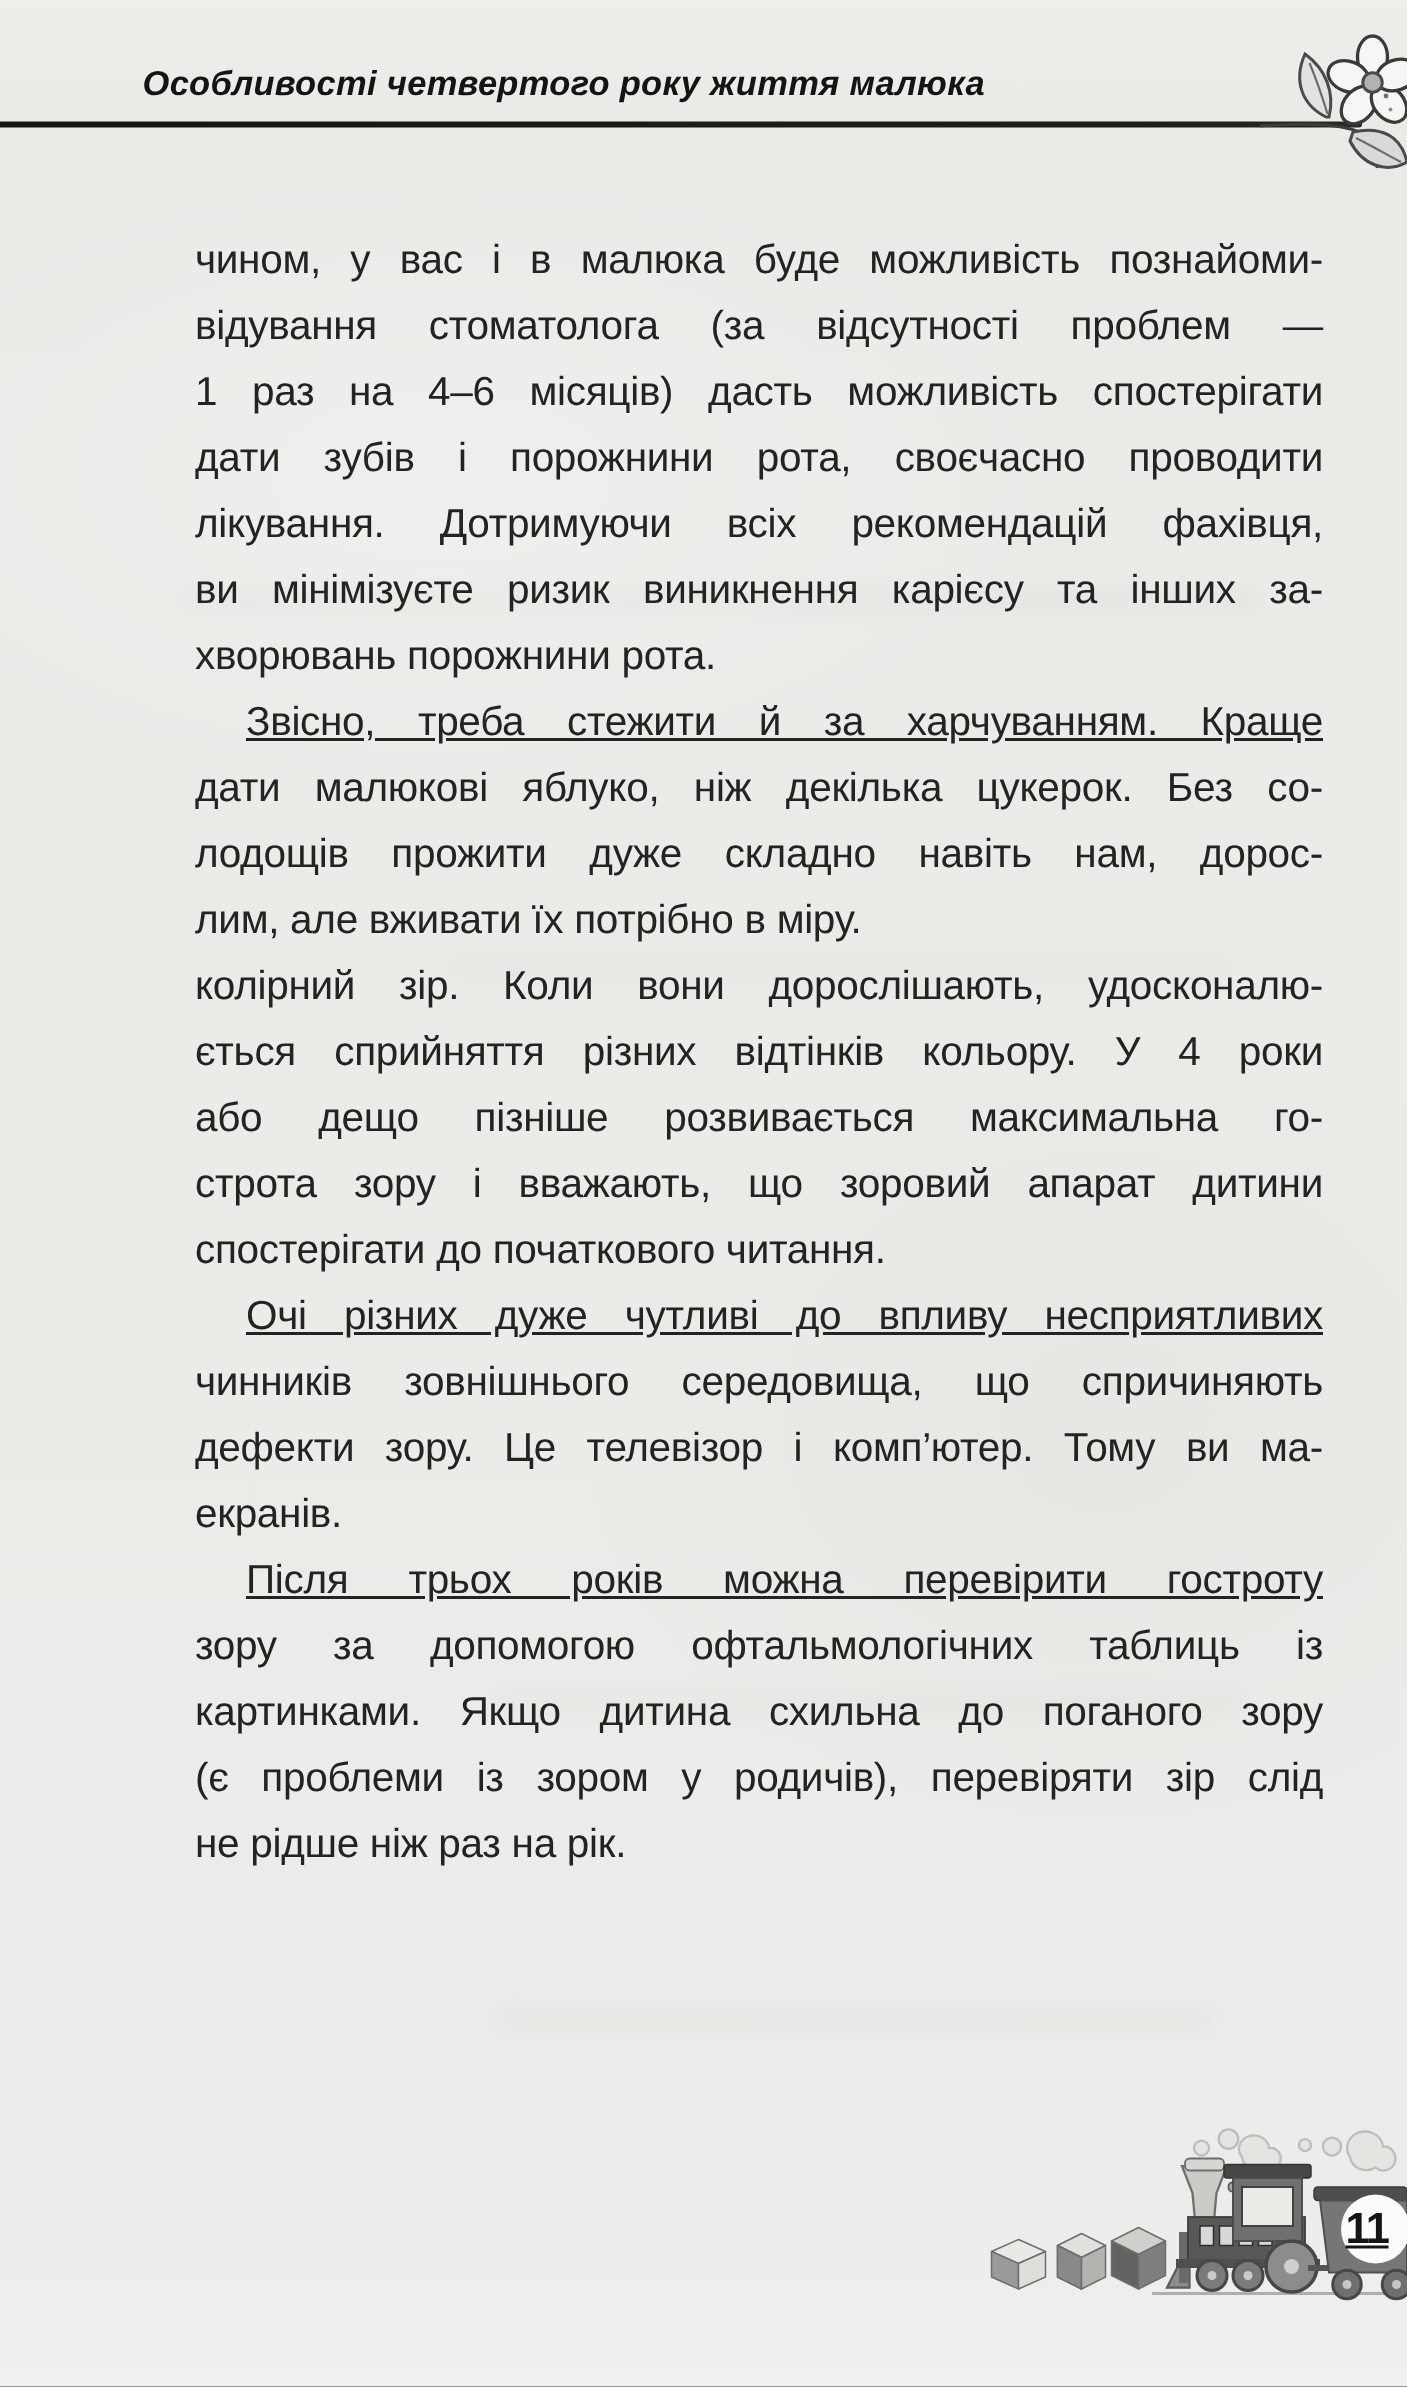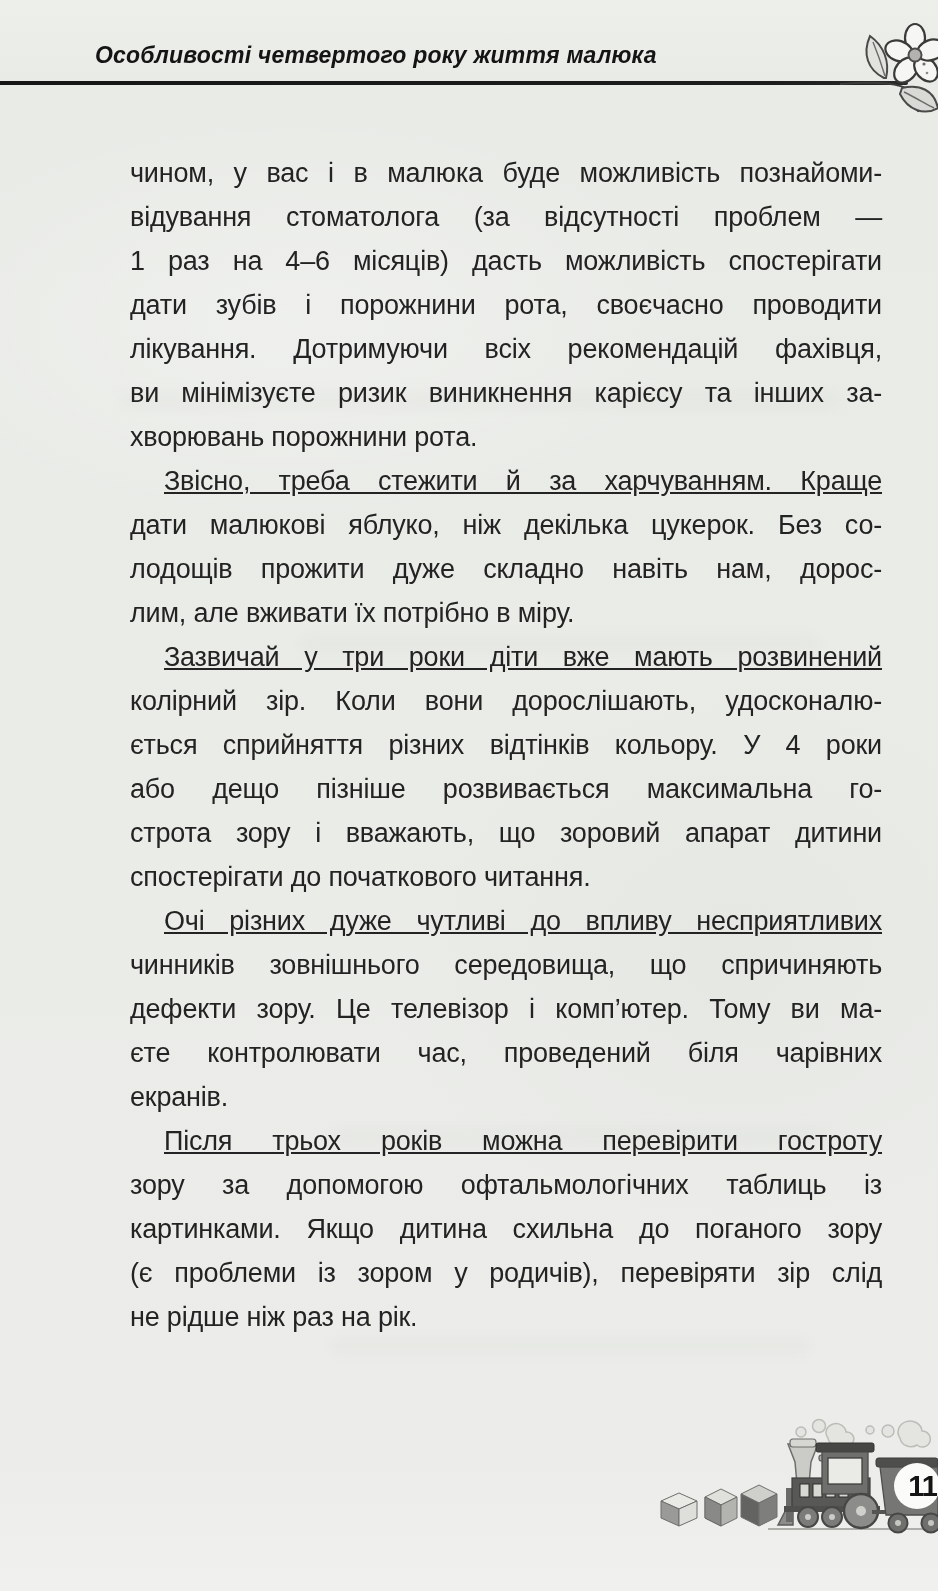--- a/index.html
+++ b/index.html
@@ -37,21 +37,21 @@
     letter-spacing: -0.2px;
     margin-left: 32px;
   }
   .ln { text-align: justify; text-align-last: justify; white-space: normal; }
   .ln.last { text-align: justify; text-align-last: left; }
   .ln.ind { text-indent: 34px; text-decoration: underline; }
   .footer-art { position: absolute; left: 620px; top: 1396px; }
   .page-number {
     position: absolute; left: 897px; top: 1469px; width: 40px; height: 34px;
     font-size: 29px; font-weight: bold; color: #141414;
-    text-align: right; line-height: 34px; letter-spacing: -1px;
+    text-align: left; line-height: 34px; letter-spacing: -1px; text-decoration: underline;
   }
 </style>
 </head>
 <body>
 
 <div class="page">
 
   <div class="ghost" style="top: 392px;"></div>
   <div class="ghost" style="top: 636px; left: 300px; width: 520px;"></div>
   <div class="ghost" style="top: 1128px; left: 330px; width: 500px;"></div>
@@ -92,32 +92,30 @@
       <div class="ln">ви мінімізуєте ризик виникнення карієсу та інших за-</div>
       <div class="ln last">хворювань порожнини рота.</div>
     </div>
     <div>
       <div class="ln ind">Звісно, треба стежити й за харчуванням. Краще</div>
       <div class="ln">дати малюкові яблуко, ніж декілька цукерок. Без со-</div>
       <div class="ln">лодощів прожити дуже складно навіть нам, дорос-</div>
       <div class="ln last">лим, але вживати їх потрібно в міру.</div>
     </div>
     <div>
-      <div class="ln ind">Зазвичай у три роки діти вже мають розвинений</div>
       <div class="ln">колірний зір. Коли вони дорослішають, удосконалю-</div>
       <div class="ln">ється сприйняття різних відтінків кольору. У 4 роки</div>
       <div class="ln">або дещо пізніше розвивається максимальна го-</div>
       <div class="ln">строта зору і вважають, що зоровий апарат дитини</div>
       <div class="ln last">спостерігати до початкового читання.</div>
     </div>
     <div>
       <div class="ln ind">Очі різних дуже чутливі до впливу несприятливих</div>
       <div class="ln">чинників зовнішнього середовища, що спричиняють</div>
       <div class="ln">дефекти зору. Це телевізор і комп’ютер. Тому ви ма-</div>
-      <div class="ln">єте контролювати час, проведений біля чарівних</div>
       <div class="ln last">екранів.</div>
     </div>
     <div>
       <div class="ln ind">Після трьох років можна перевірити гостроту</div>
       <div class="ln">зору за допомогою офтальмологічних таблиць із</div>
       <div class="ln">картинками. Якщо дитина схильна до поганого зору</div>
       <div class="ln">(є проблеми із зором у родичів), перевіряти зір слід</div>
       <div class="ln last">не рідше ніж раз на рік.</div>
     </div>
   </div>

